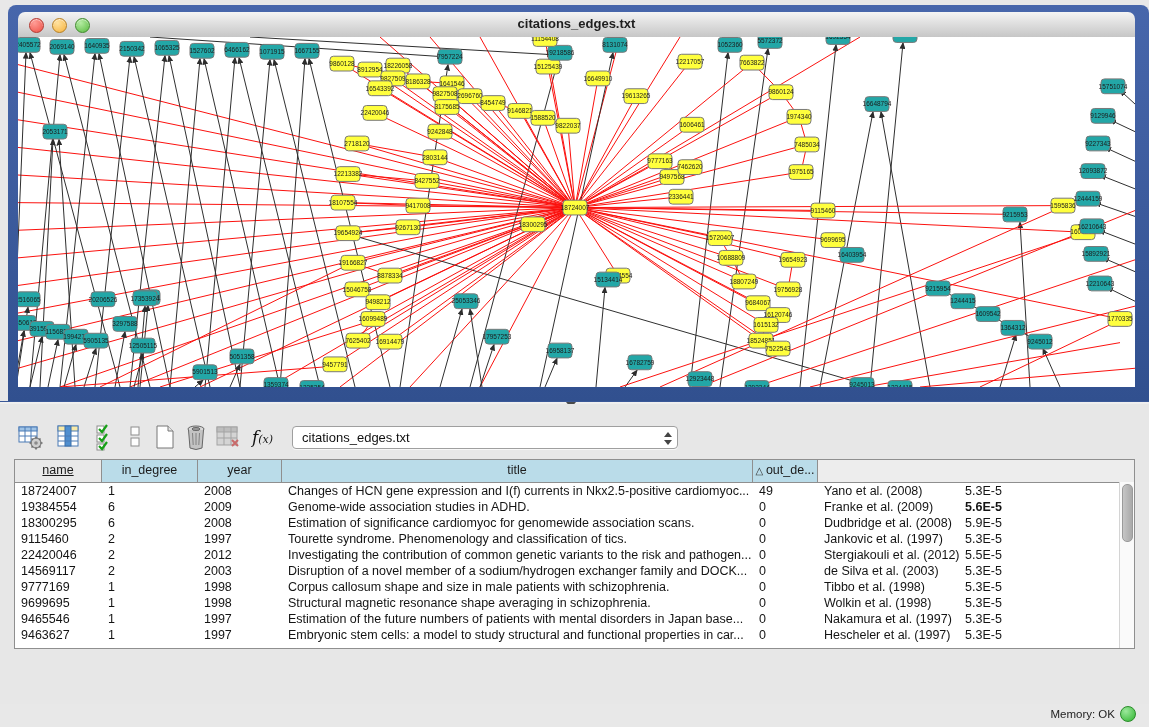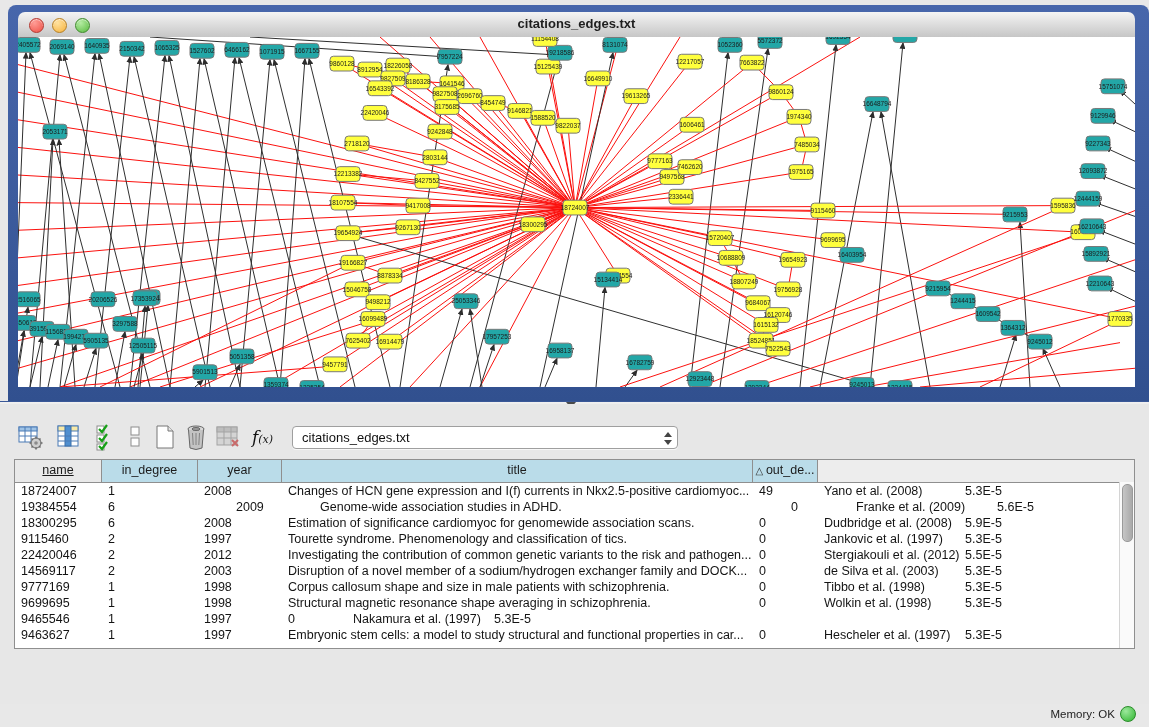--- a/index.html
+++ b/index.html
@@ -887,25 +887,25 @@
           <div class="td" style="width: 96px;">1</div>
           <div class="td" style="width: 84px;">2008</div>
           <div class="td" style="width: 471px;">Changes of HCN gene expression and I(f) currents in Nkx2.5-positive cardiomyoc...</div>
           <div class="td" style="width: 65px;">49</div>
           <div class="td" style="width: 141px;">Yano et al. (2008)</div>
           <div class="td" style="width: 84px;">5.3E-5</div>
         </div>
         <div class="trow">
           <div class="td" style="width: 87px;">19384554</div>
           <div class="td" style="width: 96px;">6</div>
-          <div class="td" style="width: 84px; margin-left: 32px;">2009</div>
+          <div class="td" style="width: 84px;">2009</div>
           <div class="td" style="width: 471px;">Genome-wide association studies in ADHD.</div>
           <div class="td" style="width: 65px;">0</div>
           <div class="td" style="width: 141px;">Franke et al. (2009)</div>
-          <div class="td" style="width: 84px;">5.6E-5</div>
+          <div class="td" style="width: 84px; font-weight: bold;">5.6E-5</div>
         </div>
         <div class="trow">
           <div class="td" style="width: 87px;">18300295</div>
           <div class="td" style="width: 96px;">6</div>
           <div class="td" style="width: 84px;">2008</div>
           <div class="td" style="width: 471px;">Estimation of significance cardiomyoc for genomewide association scans.</div>
           <div class="td" style="width: 65px;">0</div>
           <div class="td" style="width: 141px;">Dudbridge et al. (2008)</div>
           <div class="td" style="width: 84px;">5.9E-5</div>
         </div>
@@ -951,20 +951,21 @@
           <div class="td" style="width: 84px;">1998</div>
           <div class="td" style="width: 471px;">Structural magnetic resonance shape averaging in schizophrenia.</div>
           <div class="td" style="width: 65px;">0</div>
           <div class="td" style="width: 141px;">Wolkin et al. (1998)</div>
           <div class="td" style="width: 84px;">5.3E-5</div>
         </div>
         <div class="trow">
           <div class="td" style="width: 87px;">9465546</div>
           <div class="td" style="width: 96px;">1</div>
           <div class="td" style="width: 84px;">1997</div>
+          <div class="td" style="width: 471px;">Estimation of the future numbers of patients with mental disorders in Japan base...</div>
           <div class="td" style="width: 65px;">0</div>
           <div class="td" style="width: 141px;">Nakamura et al. (1997)</div>
           <div class="td" style="width: 84px;">5.3E-5</div>
         </div>
         <div class="trow">
           <div class="td" style="width: 87px;">9463627</div>
           <div class="td" style="width: 96px;">1</div>
           <div class="td" style="width: 84px;">1997</div>
           <div class="td" style="width: 471px;">Embryonic stem cells: a model to study structural and functional properties in car...</div>
           <div class="td" style="width: 65px;">0</div>

